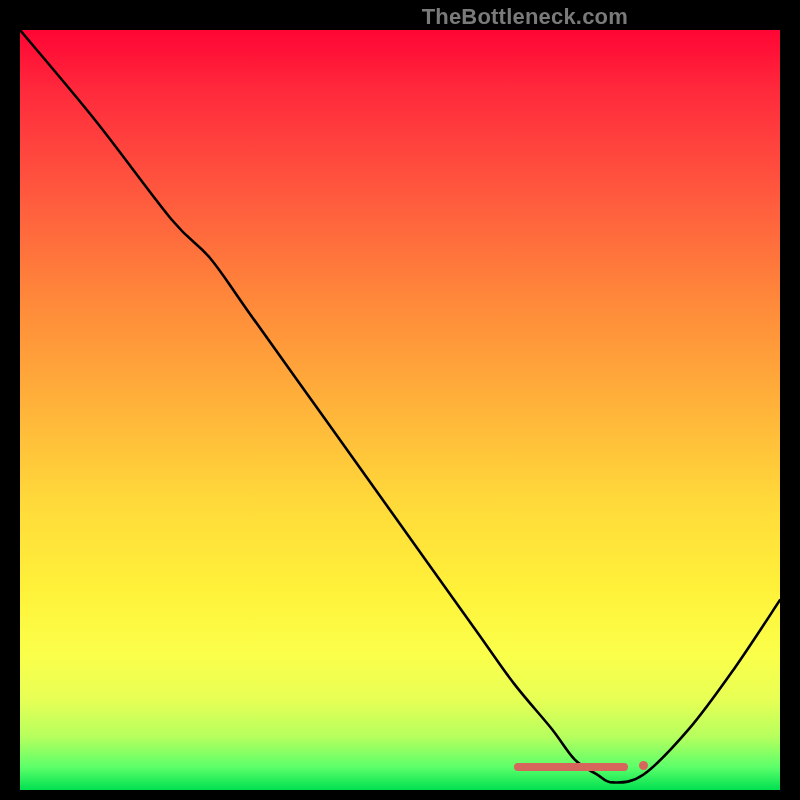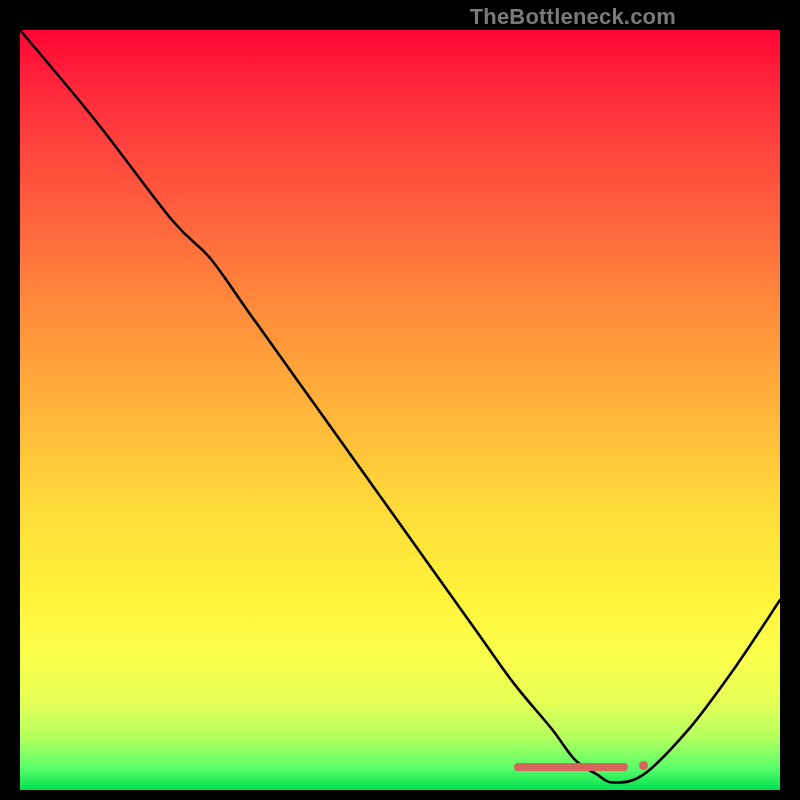--- a/index.html
+++ b/index.html
@@ -8,21 +8,20 @@
     width: 800px;
     height: 800px;
     background: #000000;
     overflow: hidden;
     font-family: Arial, Helvetica, sans-serif;
   }
   .stage {
     position: relative;
     width: 640px;
     height: 800px;
-    padding-left: 48px;
   }
   .watermark {
     position: absolute;
     top: 4px;
     right: 12px;
     color: #7a7a7a;
     font-size: 22px;
     font-weight: 600;
     letter-spacing: 0.2px;
     user-select: none;

